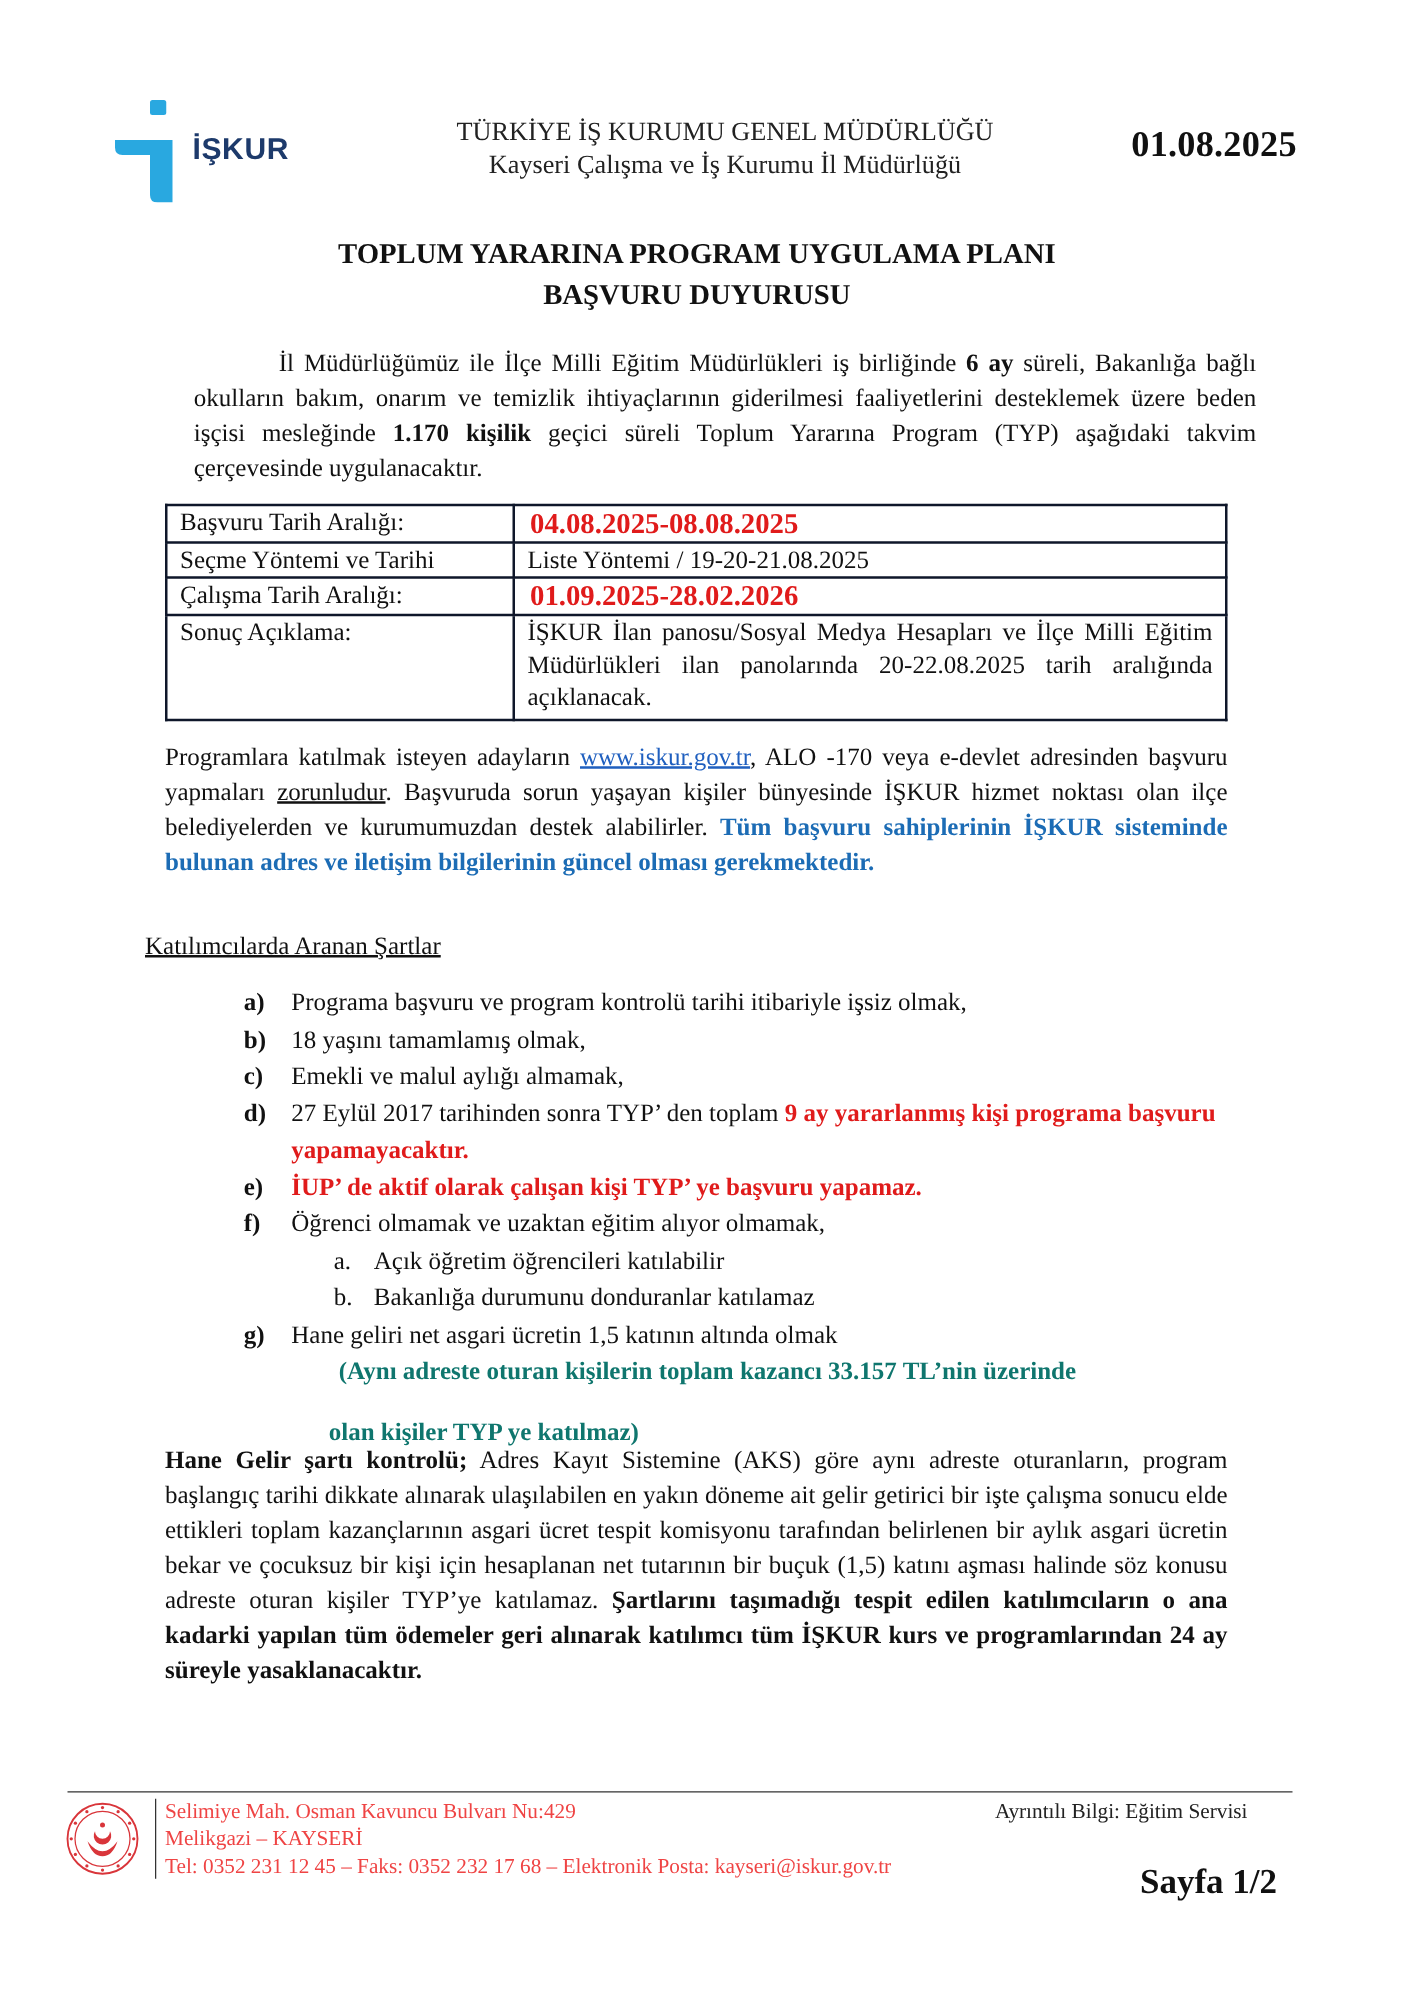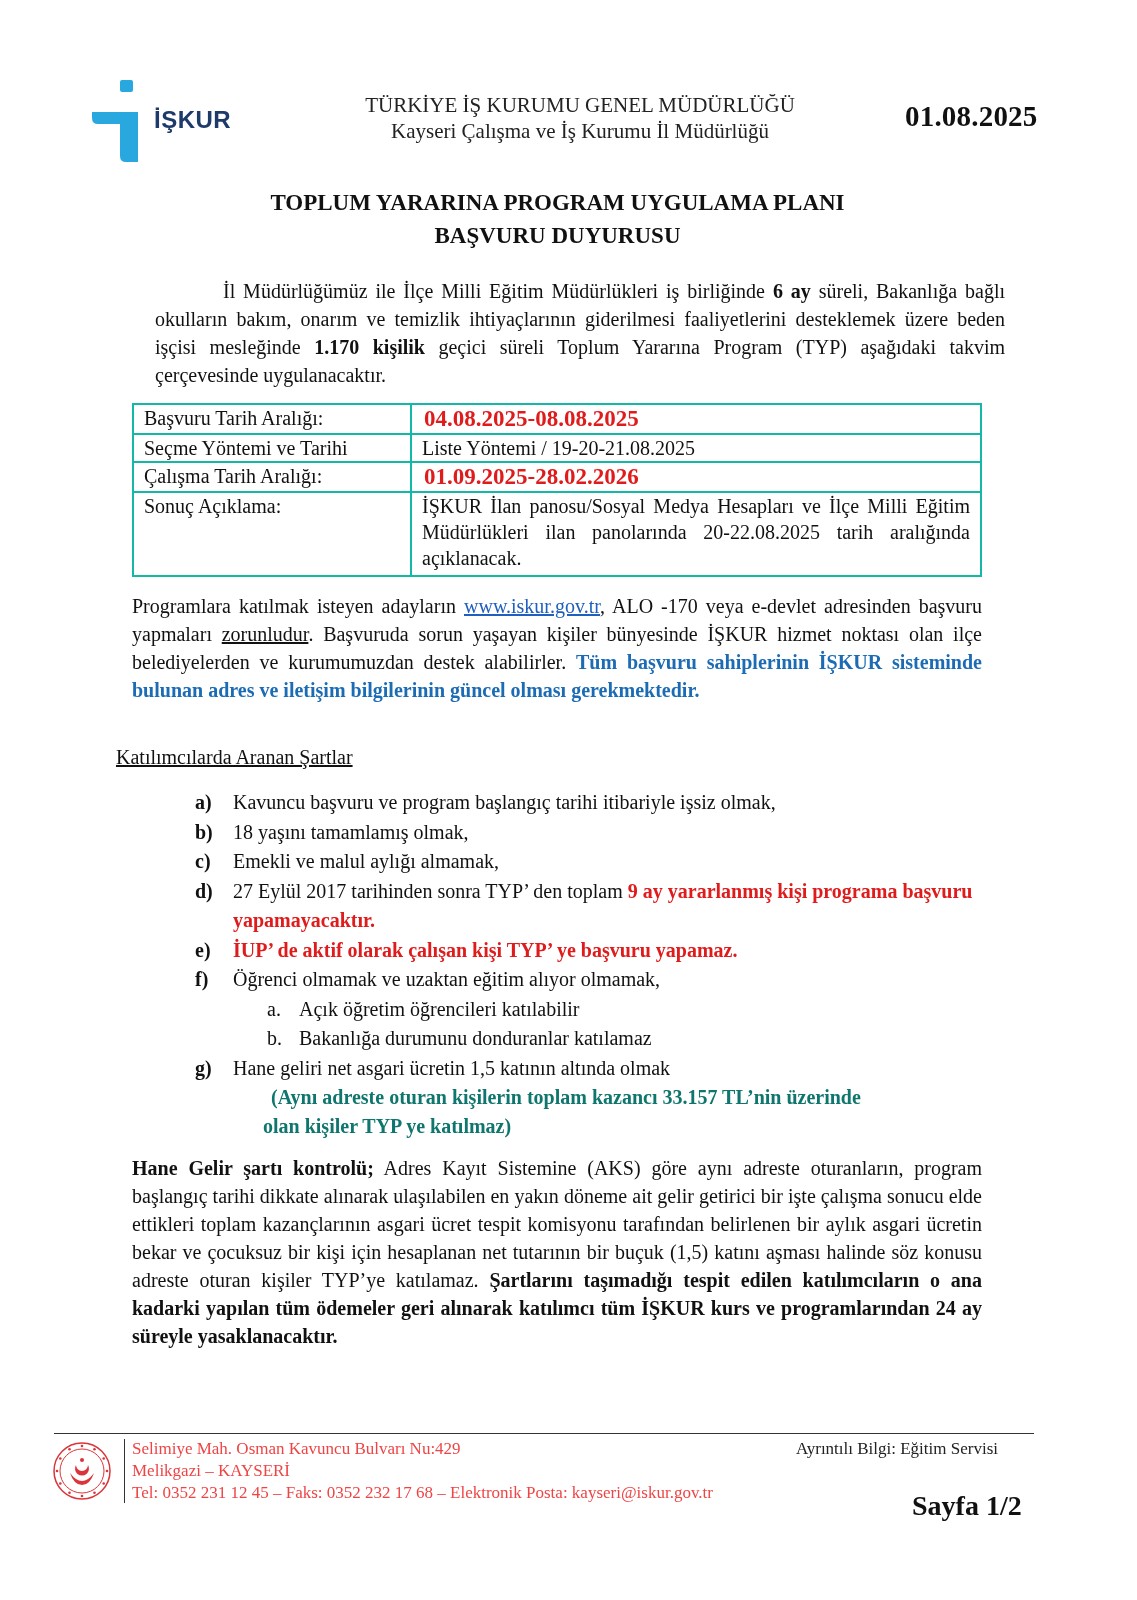--- a/index.html
+++ b/index.html
@@ -21,42 +21,42 @@
   
   #title { left: 130px; top: 186px; width: 855px; text-align: center; font-weight: bold; font-size: 23px; line-height: 33px; }
 
   
   .para { font-size: 20px; line-height: 28px; text-align: justify; }
   #intro { left: 132px; top: 277px; width: 850px; margin-left: 23px; }
   #intro .indent { display: inline-block; width: 68px; }
 
   
   #schedule { left: 132px; top: 403px; width: 850px; border-collapse: collapse; font-size: 20px; }
-  #schedule td { border: 2px solid #14b8a6; padding: 0 10px; vertical-align: top; line-height: 26px; }
+  #schedule td { border: 2px solid #0f172a; padding: 0 10px; vertical-align: top; line-height: 26px; }
   #schedule td.lab { width: 278px; }
   #schedule td.val-red { color: #e01b1b; font-weight: bold; font-size: 23px; line-height: 28px; padding-left: 12px; }
   #schedule td.val-just { text-align: justify; }
 
   #apply { left: 132px; top: 592px; width: 850px; }
   .link { color: #1f5fbf; text-decoration: underline; }
   .u { text-decoration: underline; }
   .blue-bold { color: #1c6cb5; font-weight: bold; }
   .red-bold { color: #e01b1b; font-weight: bold; }
 
   #req-heading { left: 116px; top: 746px; font-size: 20px; text-decoration: underline; }
 
   
   #reqs { left: 195px; top: 788px; width: 790px; font-size: 20px; line-height: 29.5px; }
   .req { display: flex; }
   .req .mk { width: 38px; font-weight: bold; flex: none; }
   .req .tx { flex: 1; }
   .sub { display: flex; padding-left: 72px; }
   .sub .mk { width: 32px; flex: none; }
   .note { padding-left: 76px; color: #0f766e; font-weight: bold; line-height: 29px; }
-  .note .l2 { padding-left: 0; margin-left: -8px; display: block; }
+  .note .l2 { padding-left: 0; margin-left: -8px; display: block; margin-top: 20px; }
 
   #income { left: 132px; top: 1154px; width: 850px; }
 
   
   #footer-rule { left: 54px; top: 1433px; width: 980px; border-top: 1.5px solid #333; }
   #emblem { left: 52px; top: 1441px; width: 60px; height: 60px; }
   #footer-divider { left: 124px; top: 1439px; height: 64px; border-left: 1.5px solid #333; }
   #footer-addr { left: 132px; top: 1438px; font-size: 17px; line-height: 22px; color: #ef4444; }
   #footer-info { left: 796px; top: 1438px; font-size: 17px; line-height: 22px; color: #222; }
   #page-num { left: 912px; top: 1490px; font-size: 28px; font-weight: bold; }
@@ -107,21 +107,21 @@
 </tbody>
   </table>
 
 <p id="apply" class="abs para"><span>Programlara katılmak isteyen adayların </span><a class="link">www.iskur.gov.tr</a><span>, ALO -170 veya e-devlet adresinden başvuru yapmaları </span><span class="u">zorunludur</span><span>. Başvuruda sorun yaşayan kişiler bünyesinde İŞKUR hizmet noktası olan ilçe belediyelerden ve kurumumuzdan destek alabilirler. </span><span class="blue-bold">Tüm başvuru sahiplerinin İŞKUR sisteminde bulunan adres ve iletişim bilgilerinin güncel olması gerekmektedir.</span></p>
 
 <div id="req-heading" class="abs">Katılımcılarda Aranan Şartlar</div>
 
 <div id="reqs" class="abs">
   <div class="req">
     <span class="mk">a)</span>
-    <span class="tx">Kavuncu başvuru ve program başlangıç tarihi itibariyle işsiz olmak,</span>
+    <span class="tx">Programa başvuru ve program kontrolü tarihi itibariyle işsiz olmak,</span>
   </div>
   <div class="req">
     <span class="mk">b)</span>
     <span class="tx">18 yaşını tamamlamış olmak,</span>
   </div>
   <div class="req">
     <span class="mk">c)</span>
     <span class="tx">Emekli ve malul aylığı almamak,</span>
   </div>
   <div class="req">

